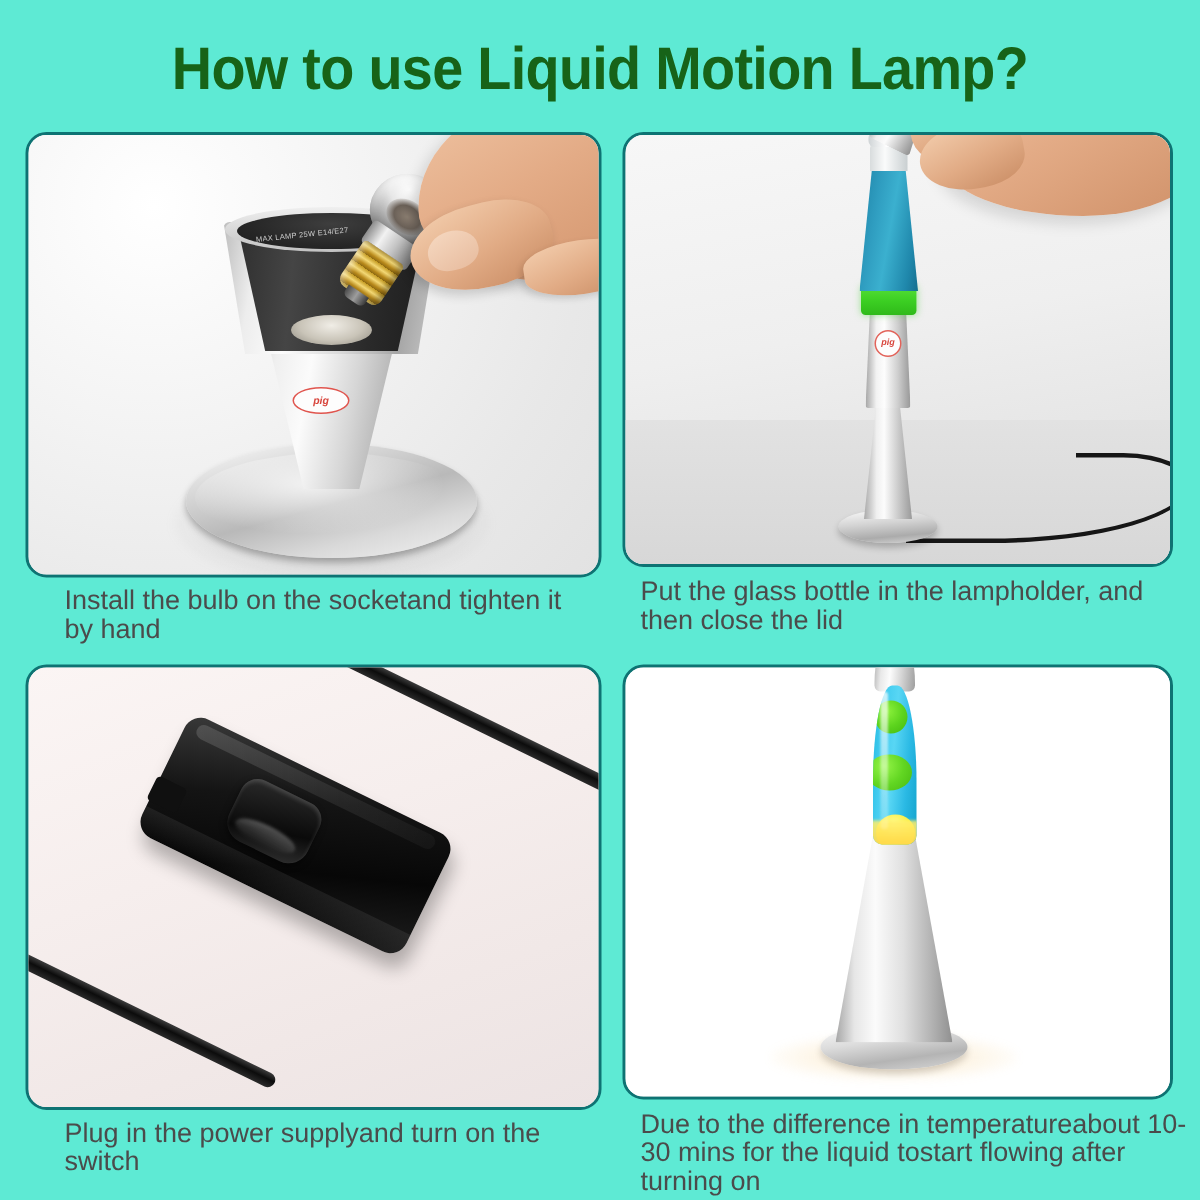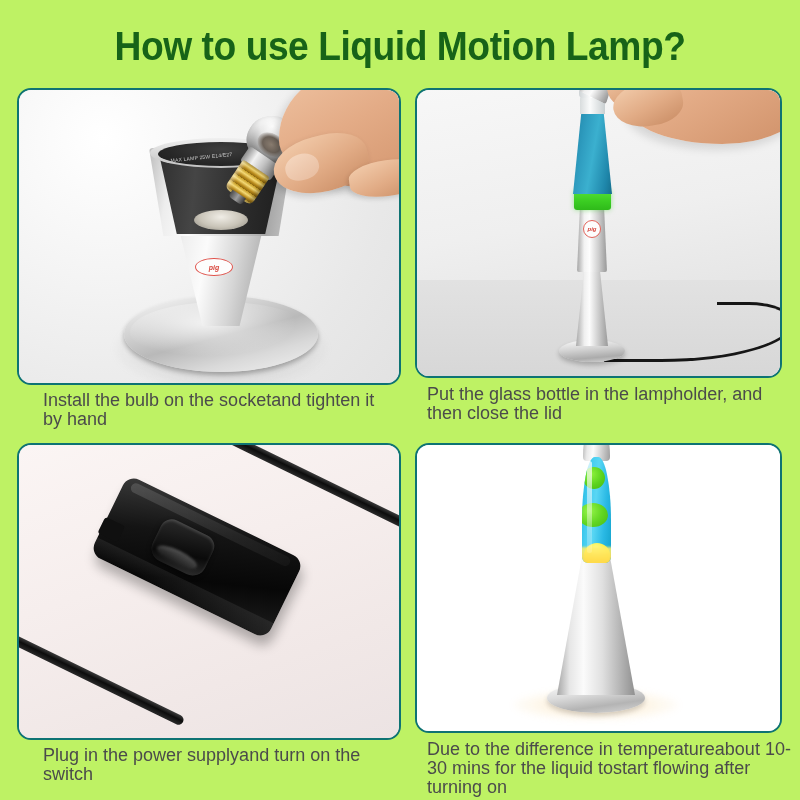--- a/index.html
+++ b/index.html
@@ -2,21 +2,21 @@
 <html><head>
 <meta charset="utf-8">
 <style>
   * { margin:0; padding:0; box-sizing:border-box; }
   html,body{
     width:800px; height:800px; overflow:hidden;
     background:#ffffff;
     font-family:"Liberation Sans", sans-serif;
   }
   #page{
-    position:relative; width:800px; height:800px; background:#bef264;padding-left:36px;
+    position:relative; width:800px; height:800px; background:#5eead4;padding-left:36px;
   }
 
   
   #title{
     position:absolute; left:0; top:24px; width:800px;
     text-align:center;
     color:#176318;
     font-family:"Liberation Sans", sans-serif;
     font-weight:bold;
     font-size:40px;

